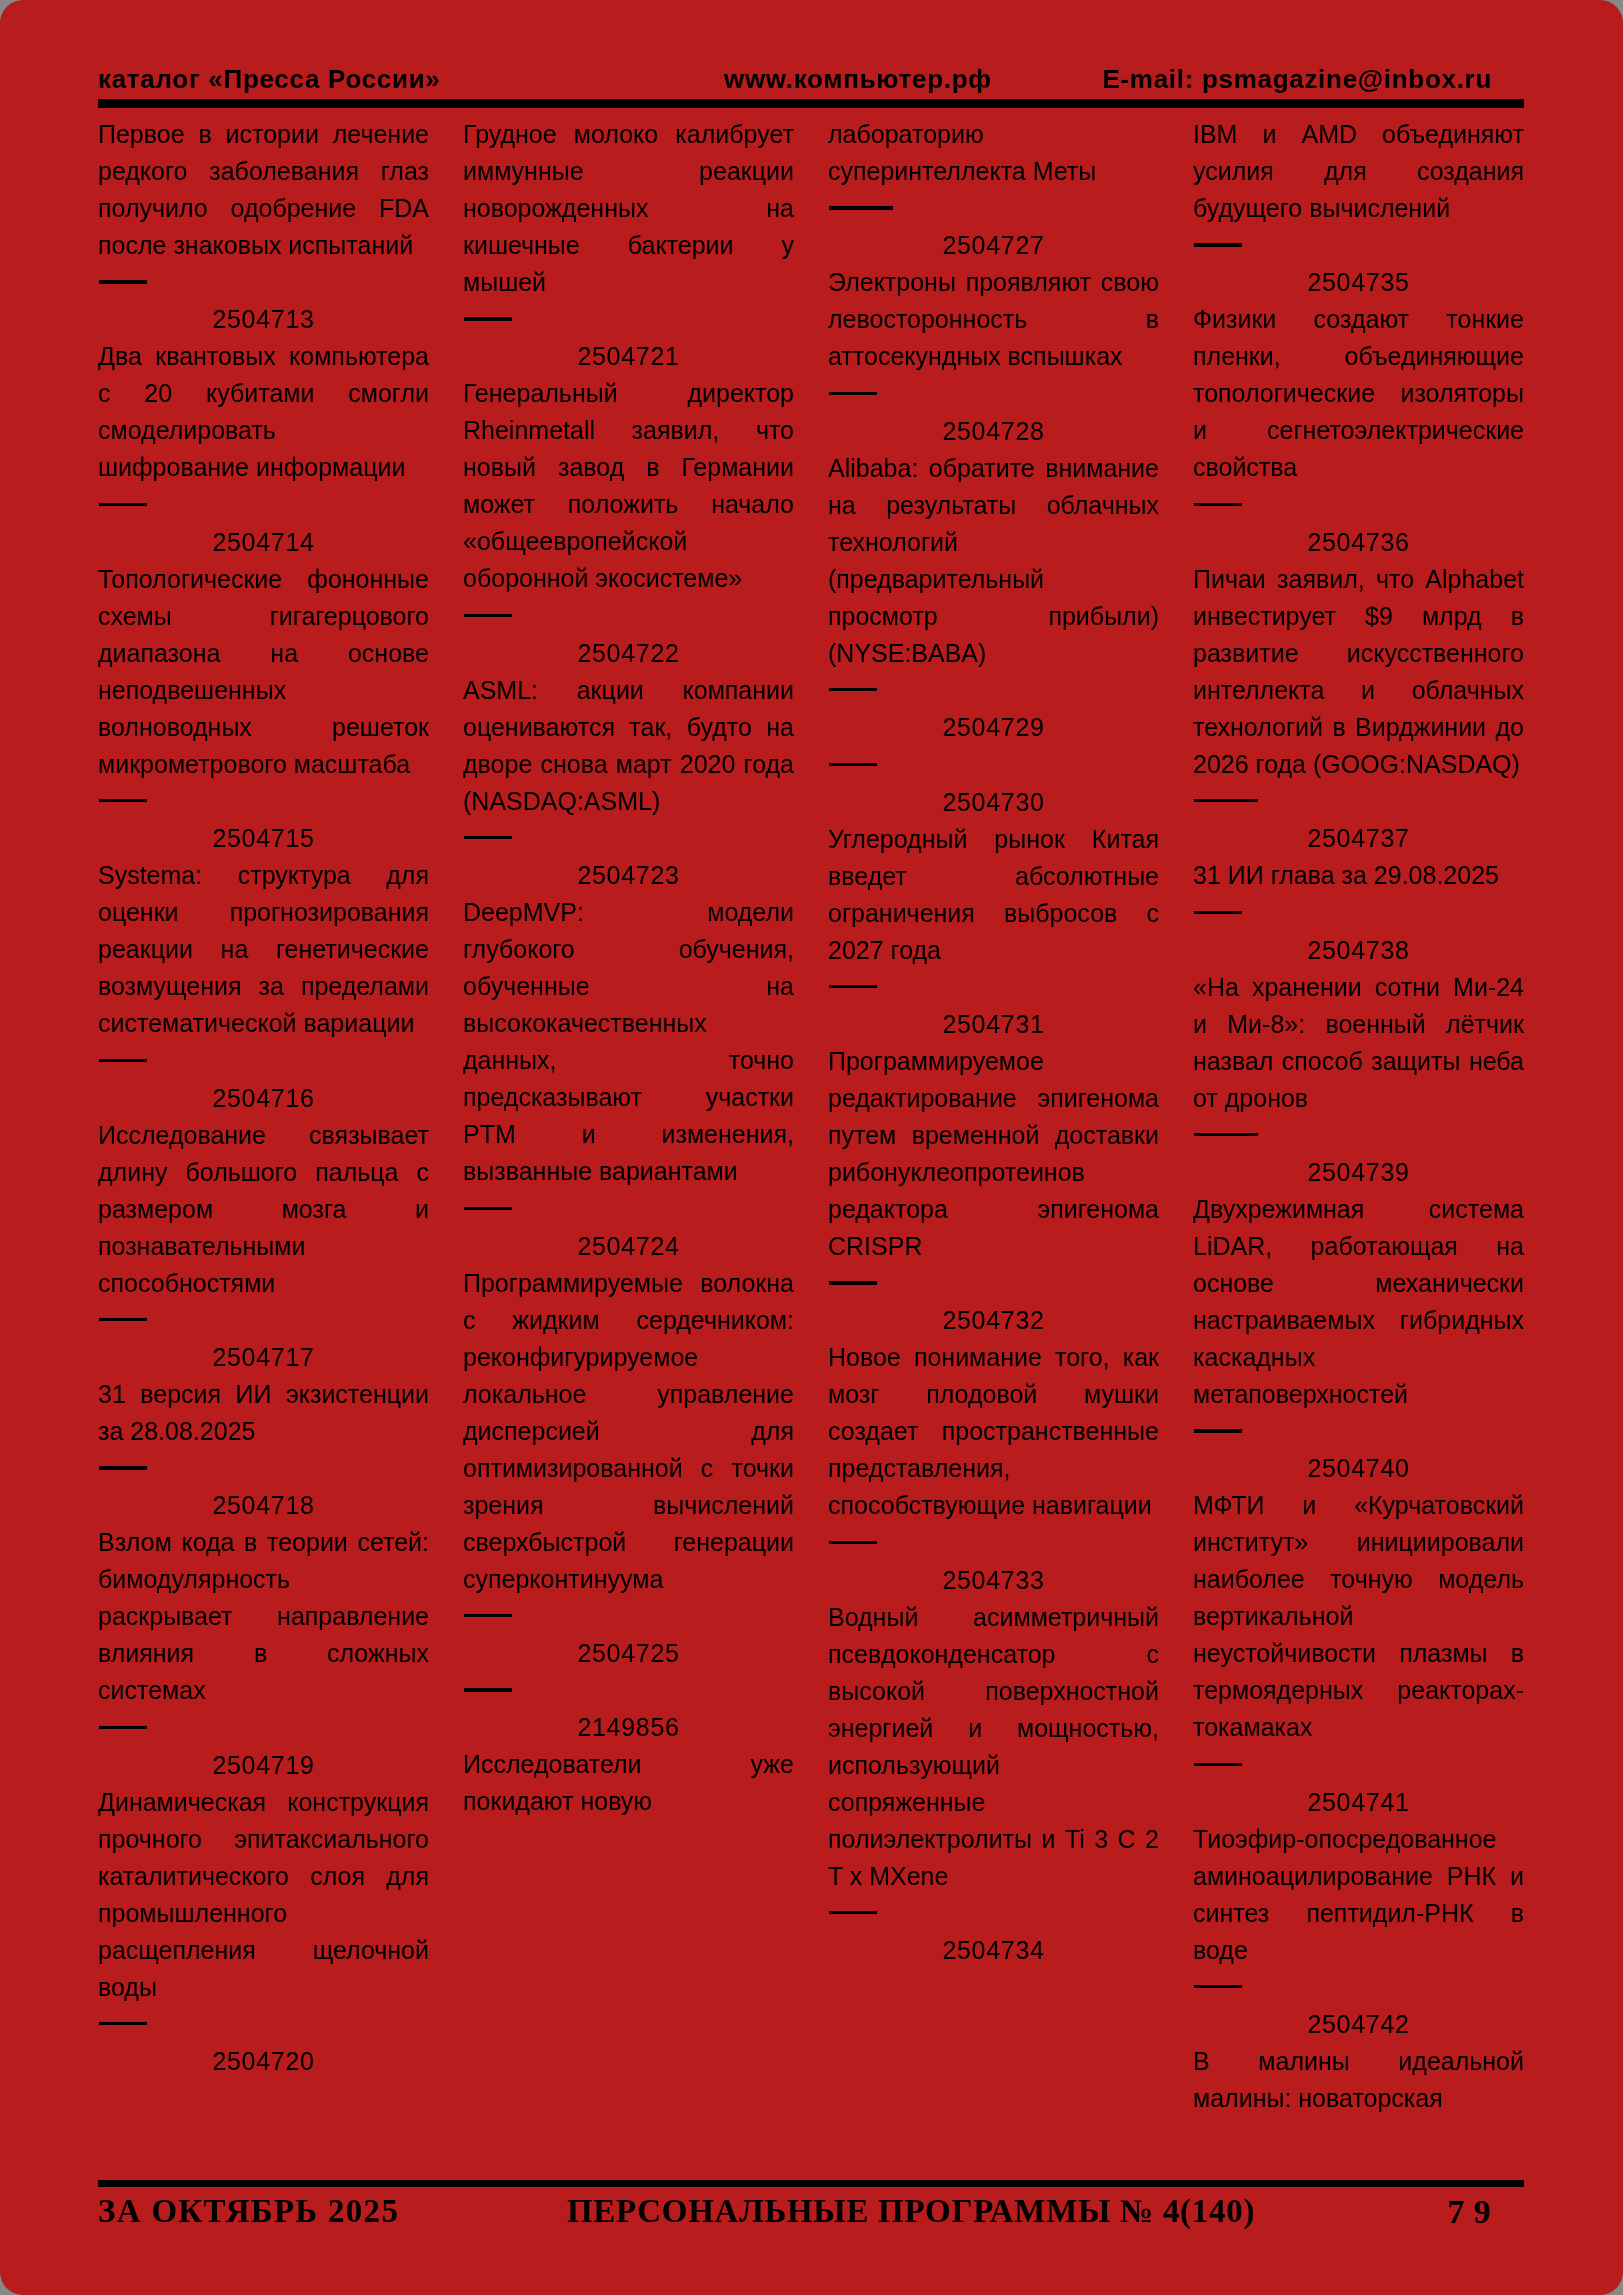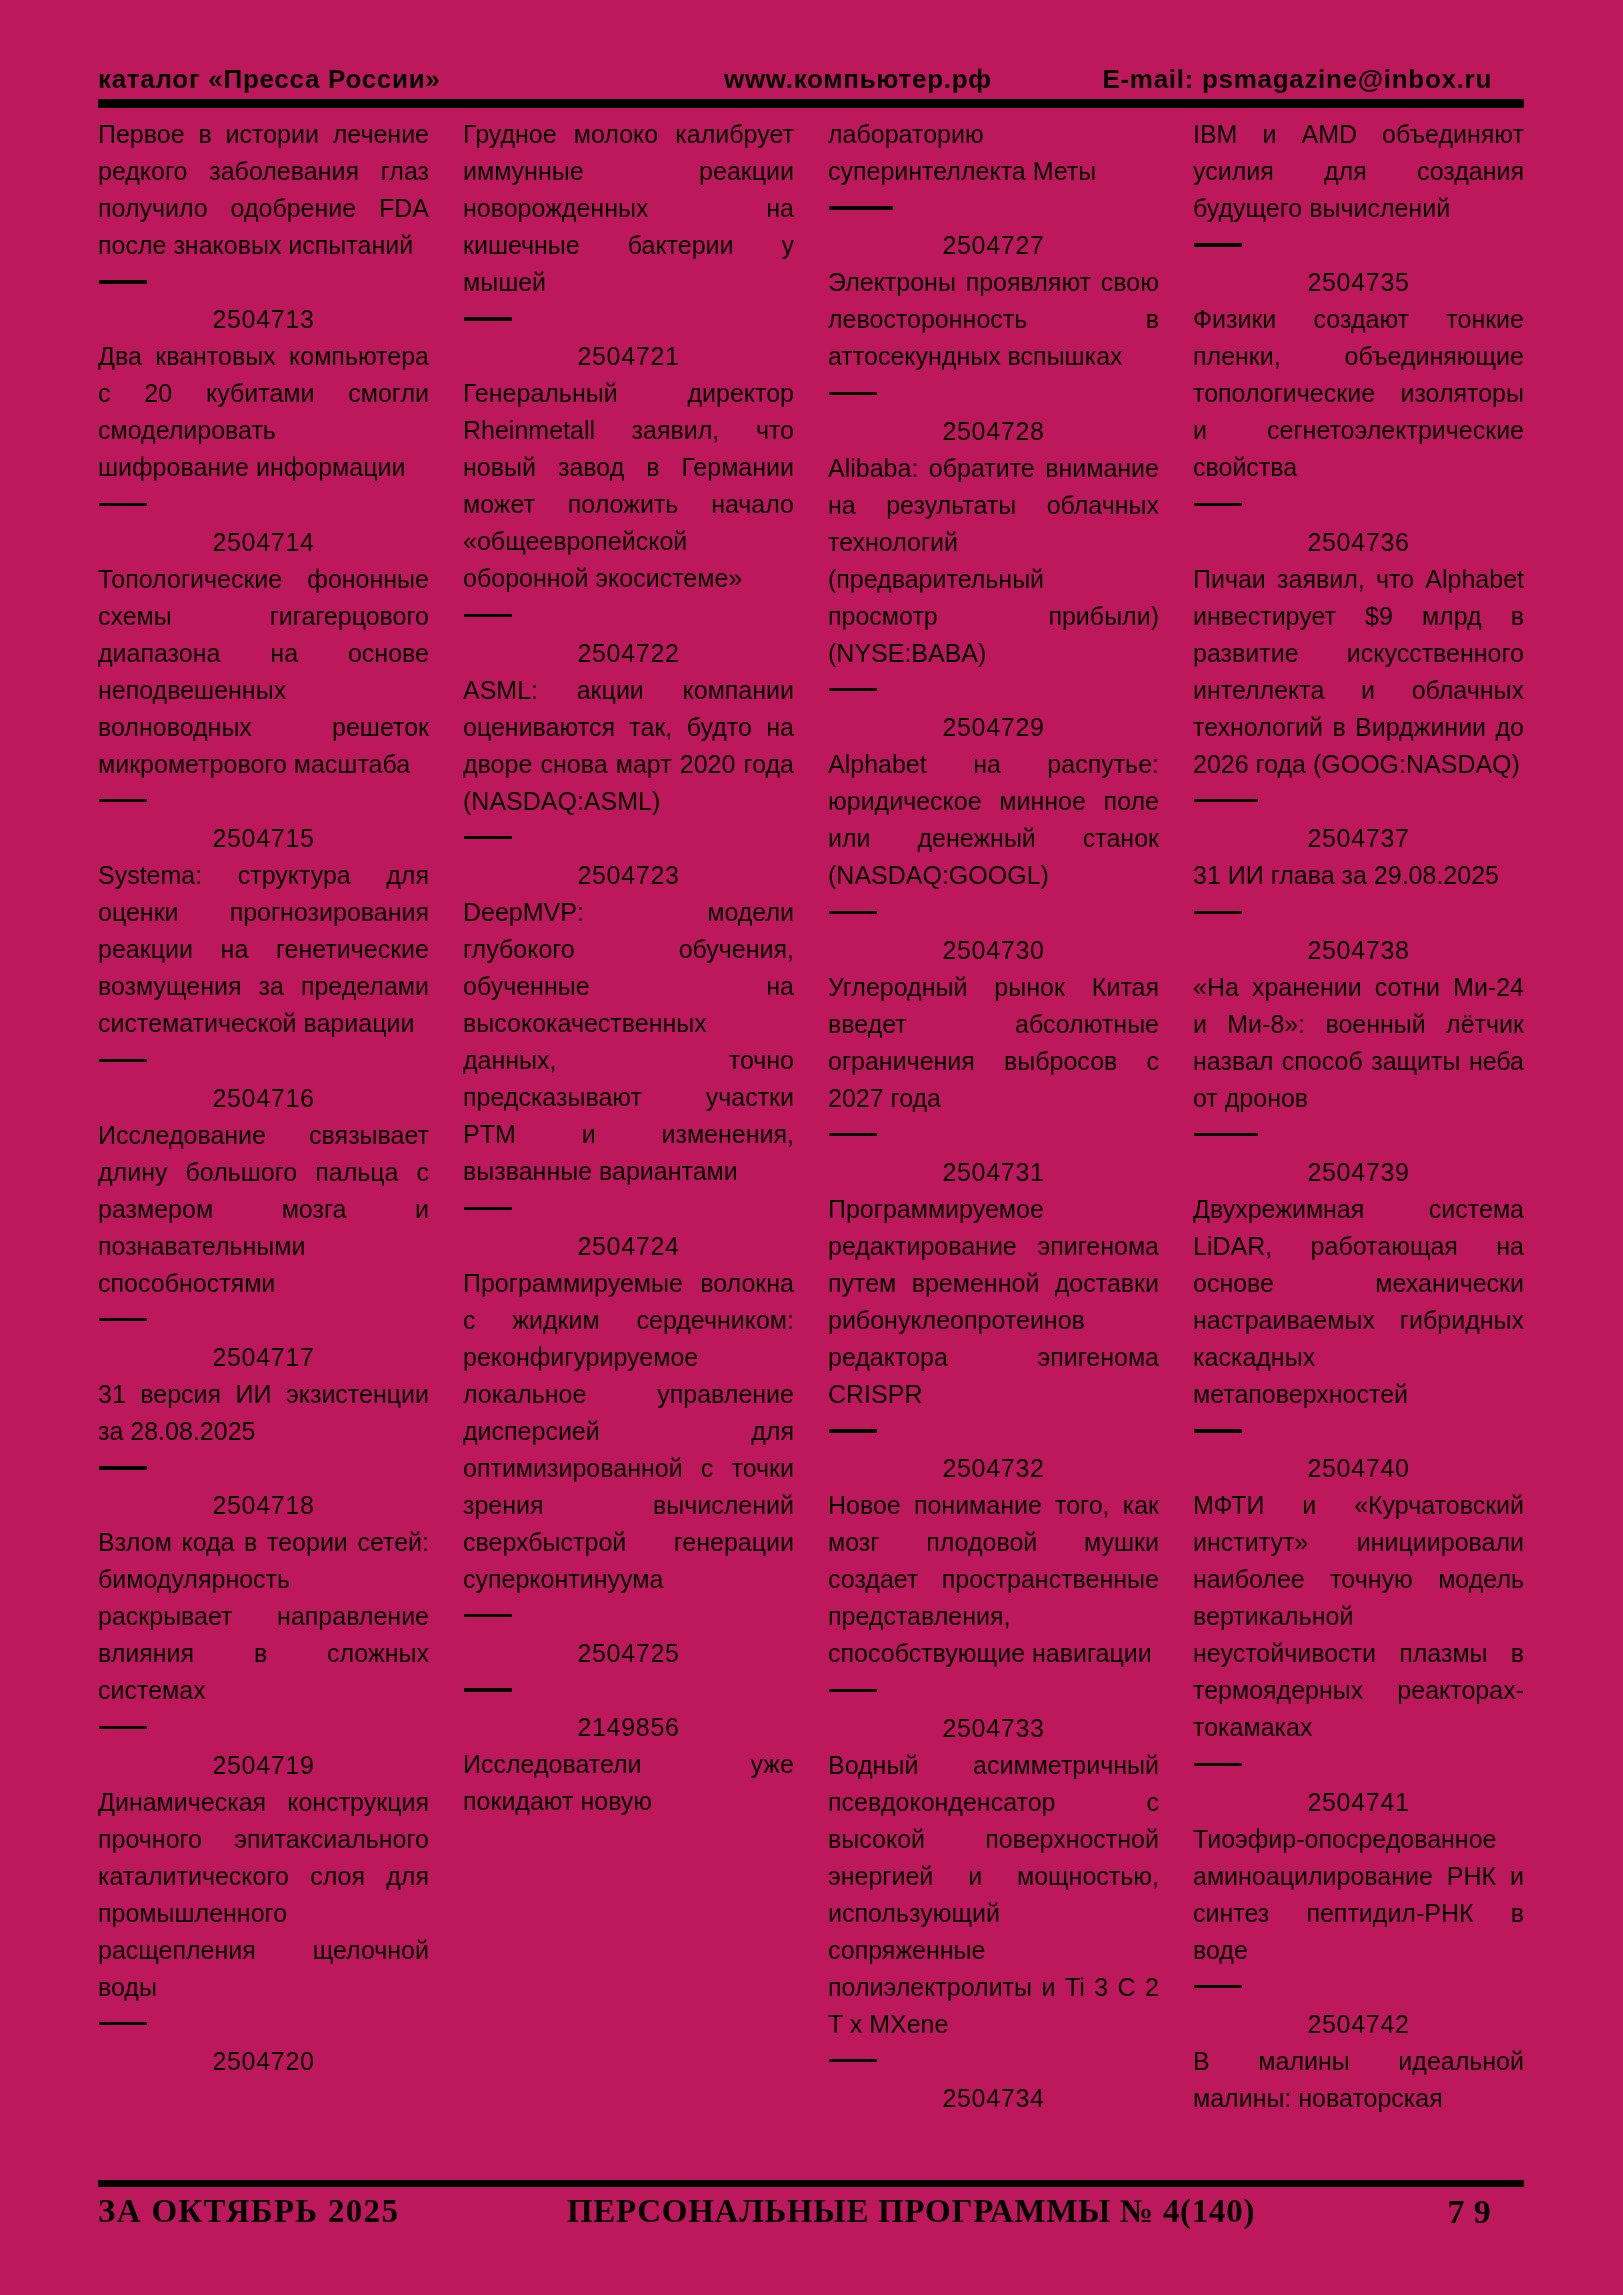--- a/index.html
+++ b/index.html
@@ -1,23 +1,24 @@
 <!DOCTYPE html>
 <html style="font-size:10.5px"><head>
 <meta charset="utf-8">
 <style>
   html, body { margin: 0; padding: 0; background: #888; }
   .page {
     position: relative;
     width: 1623px;
     height: 2295px;
-    background: #be185d;
+    background: #b91c1c;
     color: #000000;
     font-family: "Liberation Sans", sans-serif;
     overflow: hidden;
+    border-radius: 23px;
   }
 
   
   .hdr-left, .hdr-center, .hdr-right {
     position: absolute;
     top: 64px;
     font-size: 26px;
     font-weight: bold;
     letter-spacing: 0.7px;
     white-space: nowrap;
@@ -143,21 +144,20 @@
     <div class="col">
         <div class="article-title">лабораторию суперинтеллекта Меты</div>
         <div class="sep long"></div>
         <div class="article-id">2504727</div>
         <div class="article-title">Электроны проявляют свою левосторонность в аттосекундных вспышках</div>
         <div class="sep"></div>
         <div class="article-id">2504728</div>
         <div class="article-title">Alibaba: обратите внимание на результаты облачных технологий (предварительный просмотр прибыли) (NYSE:BABA)</div>
         <div class="sep"></div>
         <div class="article-id">2504729</div>
-        <div class="article-title">Alphabet на распутье: юридическое минное поле или денежный станок (NASDAQ:GOOGL)</div>
         <div class="sep"></div>
         <div class="article-id">2504730</div>
         <div class="article-title">Углеродный рынок Китая введет абсолютные ограничения выбросов с 2027 года</div>
         <div class="sep"></div>
         <div class="article-id">2504731</div>
         <div class="article-title">Программируемое редактирование эпигенома путем временной доставки рибонуклеопротеинов редактора эпигенома CRISPR</div>
         <div class="sep"></div>
         <div class="article-id">2504732</div>
         <div class="article-title">Новое понимание того, как мозг плодовой мушки создает пространственные представления, способствующие навигации</div>
         <div class="sep"></div>

